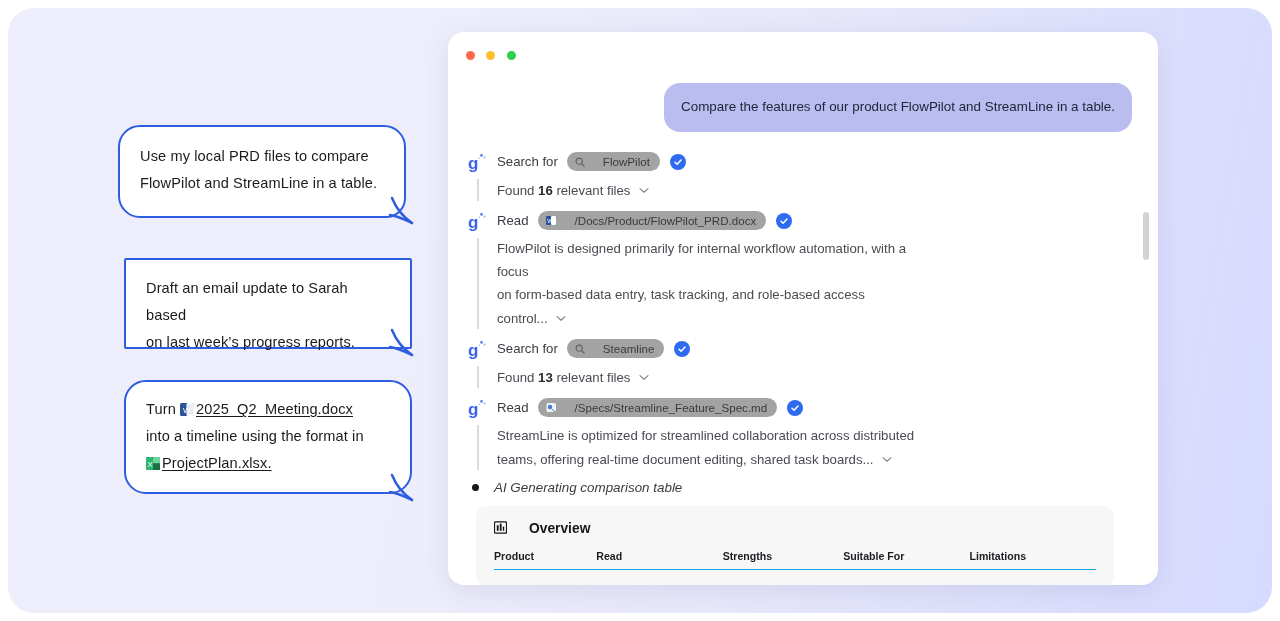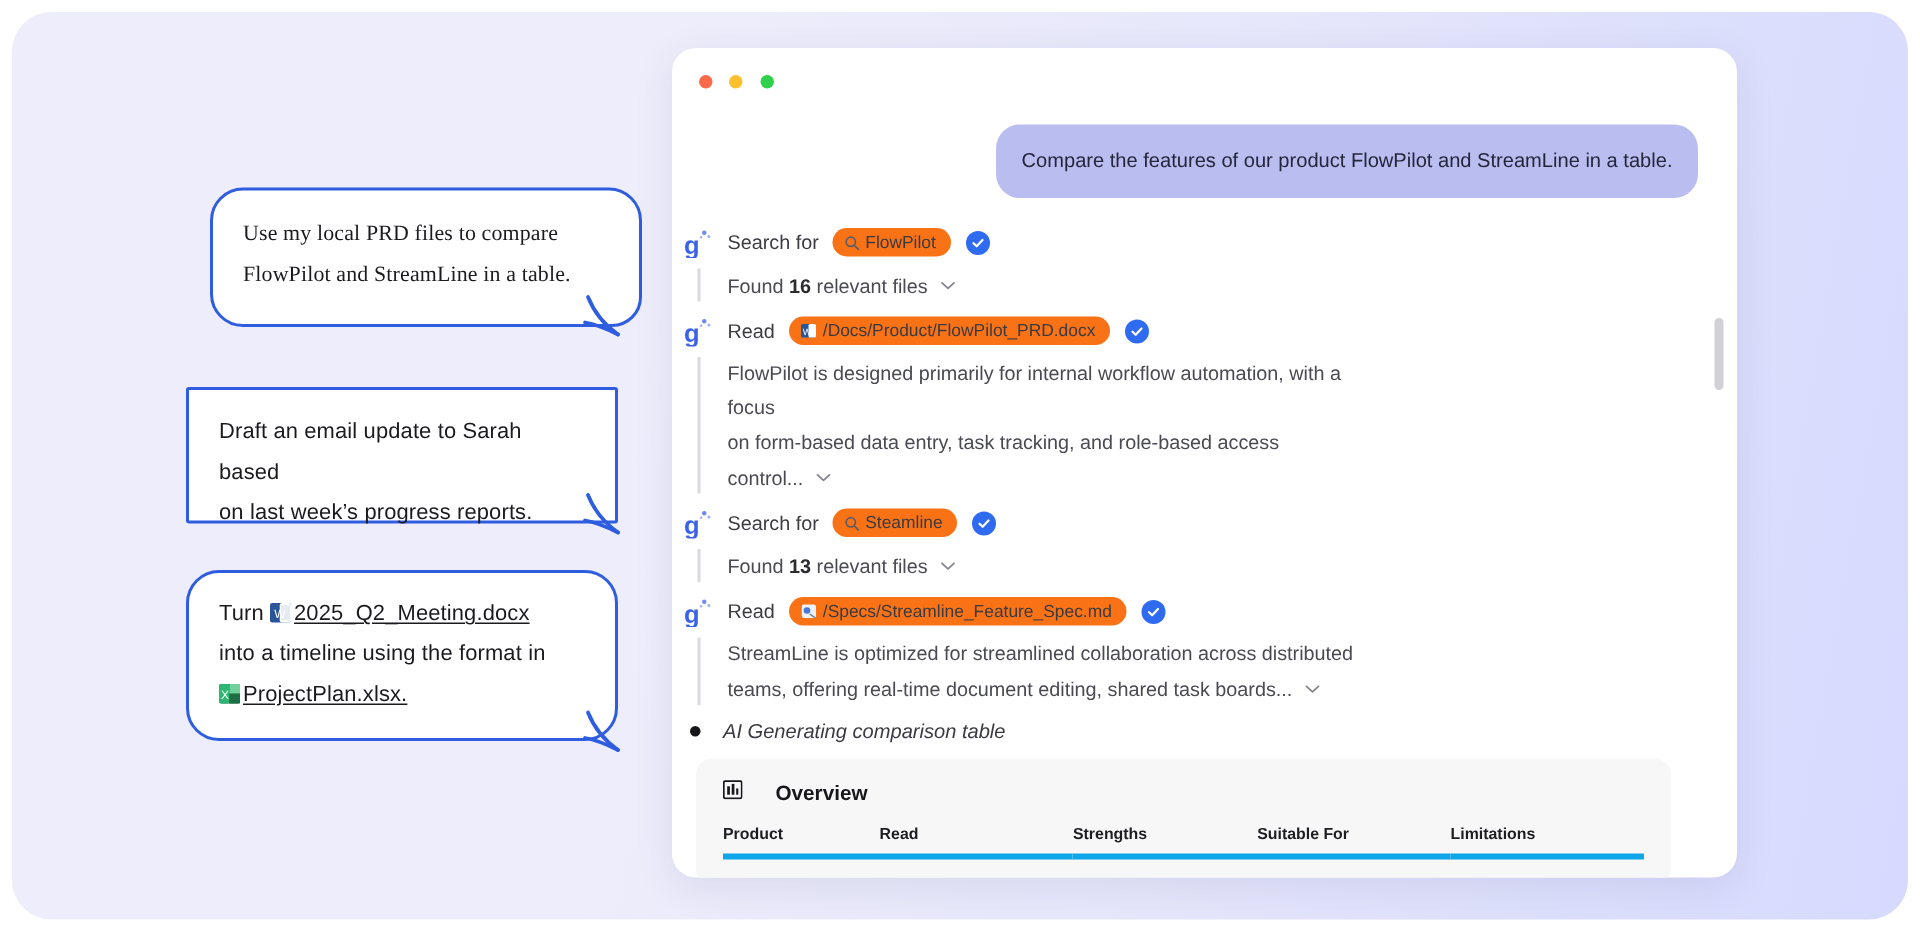--- a/index.html
+++ b/index.html
@@ -20,22 +20,22 @@
   
   .bubble{position:absolute;background:#ffffff;border:2.5px solid #2f5de0;}
   .bubble .btxt{
     position:relative;z-index:3;
     font-size:14.6px;color:#1b1b1f;line-height:27px;
     letter-spacing:.1px;
   }
   .tail{position:absolute;z-index:2;}
   .tail svg{display:block;overflow:visible;}
 
-  #bubble1{left:140px;top:125px;width:284px;height:89px;
-    border-radius:22px 22px 20px 22px;font-family:Liberation Serif, serif;}
+  #bubble1{left:118px;top:125px;width:284px;height:89px;
+    border-radius:22px 22px 20px 22px;}
   #bubble1 .btxt{padding:16px 18px 0 20px;}
   #bubble2{left:124px;top:258px;width:284px;height:87px;
     border-radius:2px;}
   #bubble2 .btxt{padding:15px 18px 0 20px;}
   #bubble3{left:124px;top:380px;width:284px;height:110px;
     border-radius:22px;}
   #bubble3 .btxt{padding:14px 16px 0 20px;}
 
   .fname{text-decoration:underline;text-underline-offset:2px;}
   .fileicon{display:inline-block;vertical-align:-3px;width:15px;height:15px;margin-right:1px;}
@@ -43,39 +43,39 @@
   
   .chatcard{
     position:absolute;left:448px;top:32px;width:710px;height:553px;
     background:#ffffff;border-radius:16px;overflow:hidden;
     box-shadow:0 6px 26px rgba(60,60,110,.10);
   }
   .titlebar{height:32px;padding:14px 0 0 18px;box-sizing:content-box;}
   .dot{width:9px;height:9px;border-radius:50%;display:inline-block;margin-right:7px;}
   .dot.r{background:#fc6a4a;} .dot.y{background:#fdc02f;} .dot.g{background:#2fd04c;}
 
-  .convo{position:relative;padding:0 26px 0 8px;}
+  .convo{position:relative;padding:0 26px 0 20px;}
 
   
   .userrow{display:flex;justify-content:flex-end;margin-top:5px;}
   .userbubble{
     background:#b9bdf0;color:#24263a;border-radius:16px;
     padding:13px 17px 14px 17px;max-width:434px;
     font-size:13.4px;line-height:21.5px;
   }
 
   
   .steps{margin-top:17px;}
   .step{display:flex;align-items:center;height:26px;margin-bottom:3px;}
   .glogo{width:19px;height:20px;margin-right:10px;flex:0 0 auto;position:relative;}
   .glogo svg{display:block;}
   .steplabel{font-size:13.2px;color:#3c3c43;margin-right:9px;}
   .chip{
-    display:inline-flex;align-items:center;gap:4px;
-    background:#f97316;border-radius:11px;padding:3px 10px 3px 8px;
+    display:inline-flex;align-items:center;gap:18px;
+    background:#a3a3a3;border-radius:11px;padding:3px 10px 3px 8px;
     font-size:11.6px;color:#3a3a40;white-space:nowrap;
   }
   .chip svg{display:block;flex:0 0 auto;}
   .badge{
     width:16px;height:16px;border-radius:50%;background:#2f6bf0;
     margin-left:10px;display:inline-flex;align-items:center;justify-content:center;flex:0 0 auto;
   }
   .badge svg{display:block;}
 
   .sub{position:relative;padding-left:29px;margin:2px 0 6px 0;}
@@ -94,21 +94,21 @@
   
   .tablecard{
     margin:11px 0 0 8px;background:#f7f7f8;border-radius:10px;
     padding:14px 18px 16px 18px;width:calc(100% - 26px);box-sizing:border-box;
   }
   .ovhead{display:flex;align-items:center;gap:22px;margin-bottom:12px;}
   .ovtitle{font-size:13.8px;font-weight:bold;color:#17171b;}
   table.cmp{width:100%;border-collapse:collapse;}
   table.cmp th{
     text-align:left;font-size:10.6px;font-weight:bold;color:#1d1d22;
-    padding:0 10px 7px 0;border-bottom:4px solid #0ea5e9;
+    padding:0 10px 7px 0;border-bottom:1px solid #0ea5e9;
   }
   table.cmp col.c0{width:17%;} table.cmp col.c1{width:21%;}
   table.cmp col.c2{width:20%;} table.cmp col.c3{width:21%;} table.cmp col.c4{width:21%;}
 
   .scrollbar{
     position:absolute;right:9px;top:180px;width:6px;height:48px;
     background:#d2d2d6;border-radius:3px;
   }
 </style>
 </head>

